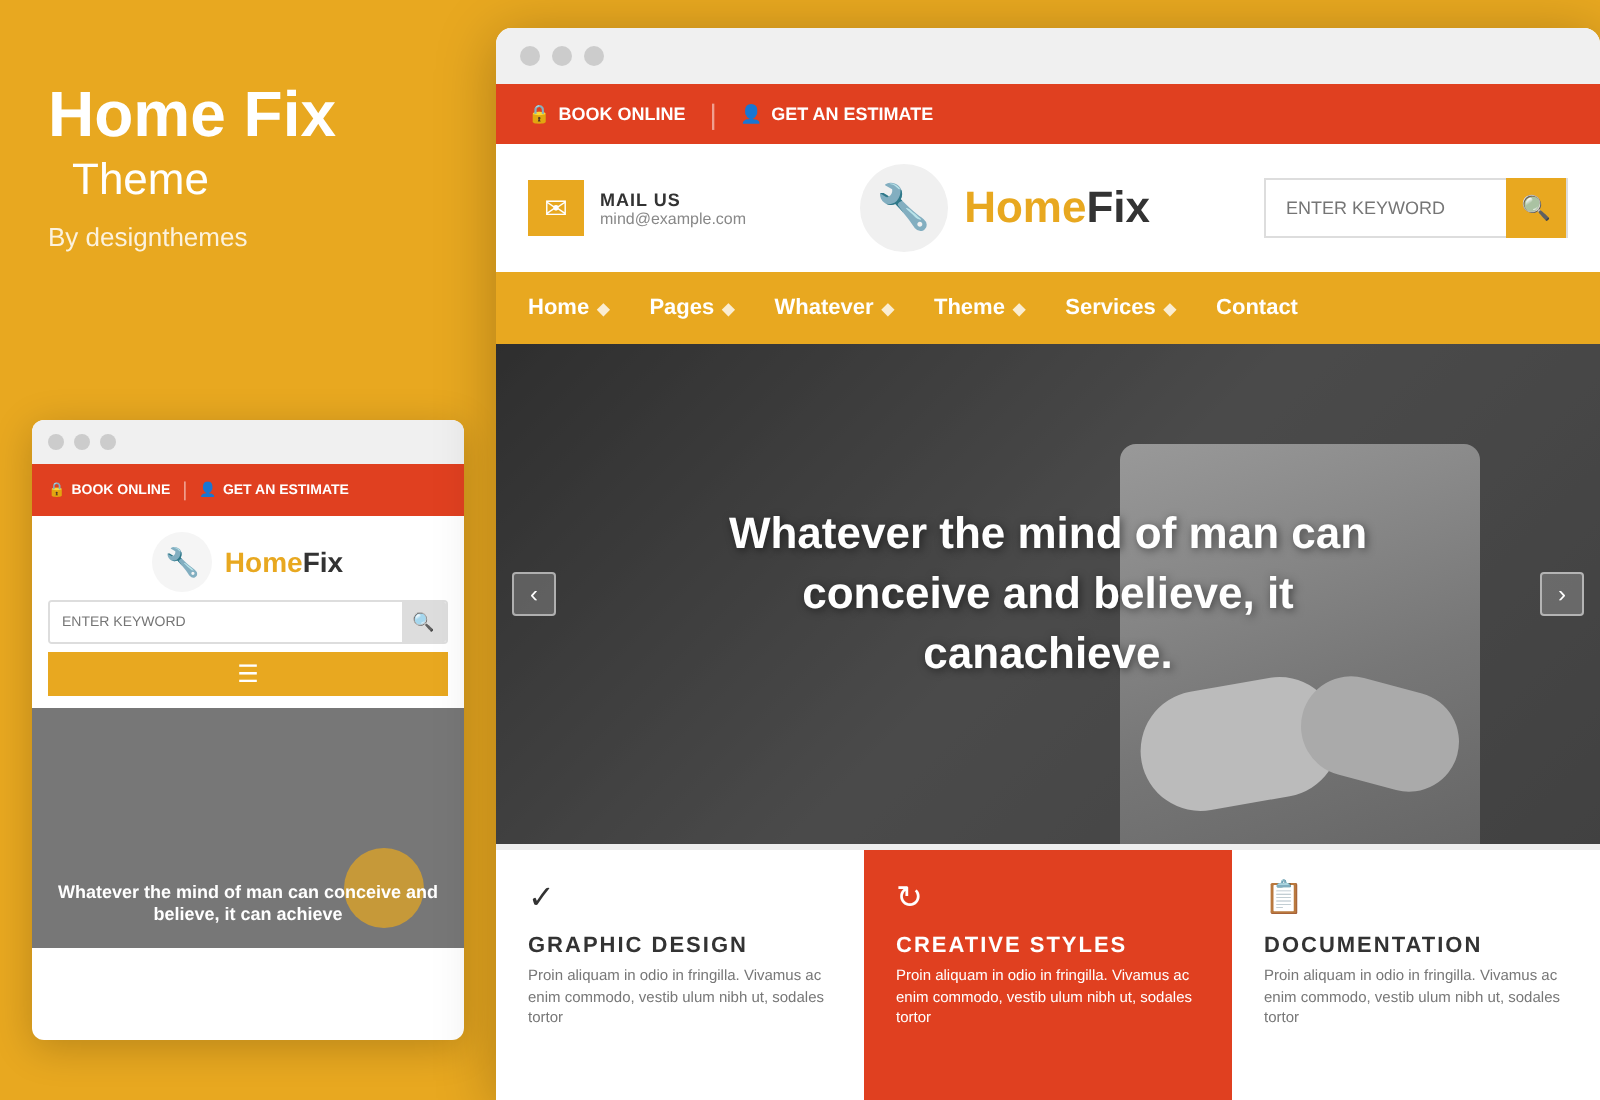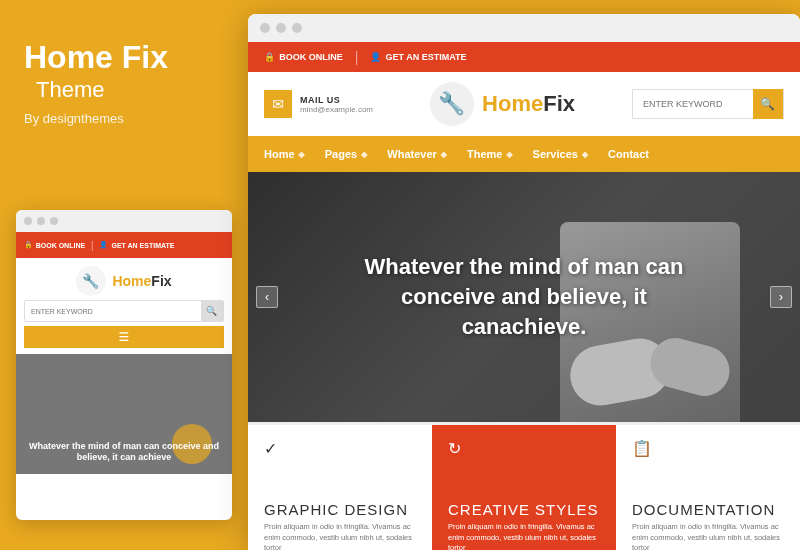--- a/index.html
+++ b/index.html
@@ -412,26 +412,25 @@
     }
     .card:nth-child(2) .card-icon,
     .card:nth-child(2) .card-title,
     .card:nth-child(2) .card-text {
       color: #fff;
     }
     .card-icon.check { color: #333; }
     .card-icon.refresh { color: #fff; }
     .card-icon.book { color: #333; }
     .card-title {
-      font-size: 15px;
-      font-weight: 400;
+      font-size: 11px;
+      font-weight: 700;
       color: #333;
       letter-spacing: 1px;
       text-transform: uppercase;
-      margin-top: 35px;
     }
     .card-text {
       font-size: 7.5px;
       color: #777;
       line-height: 1.4;
     }
   </style>
 </head>
 <body>
 

